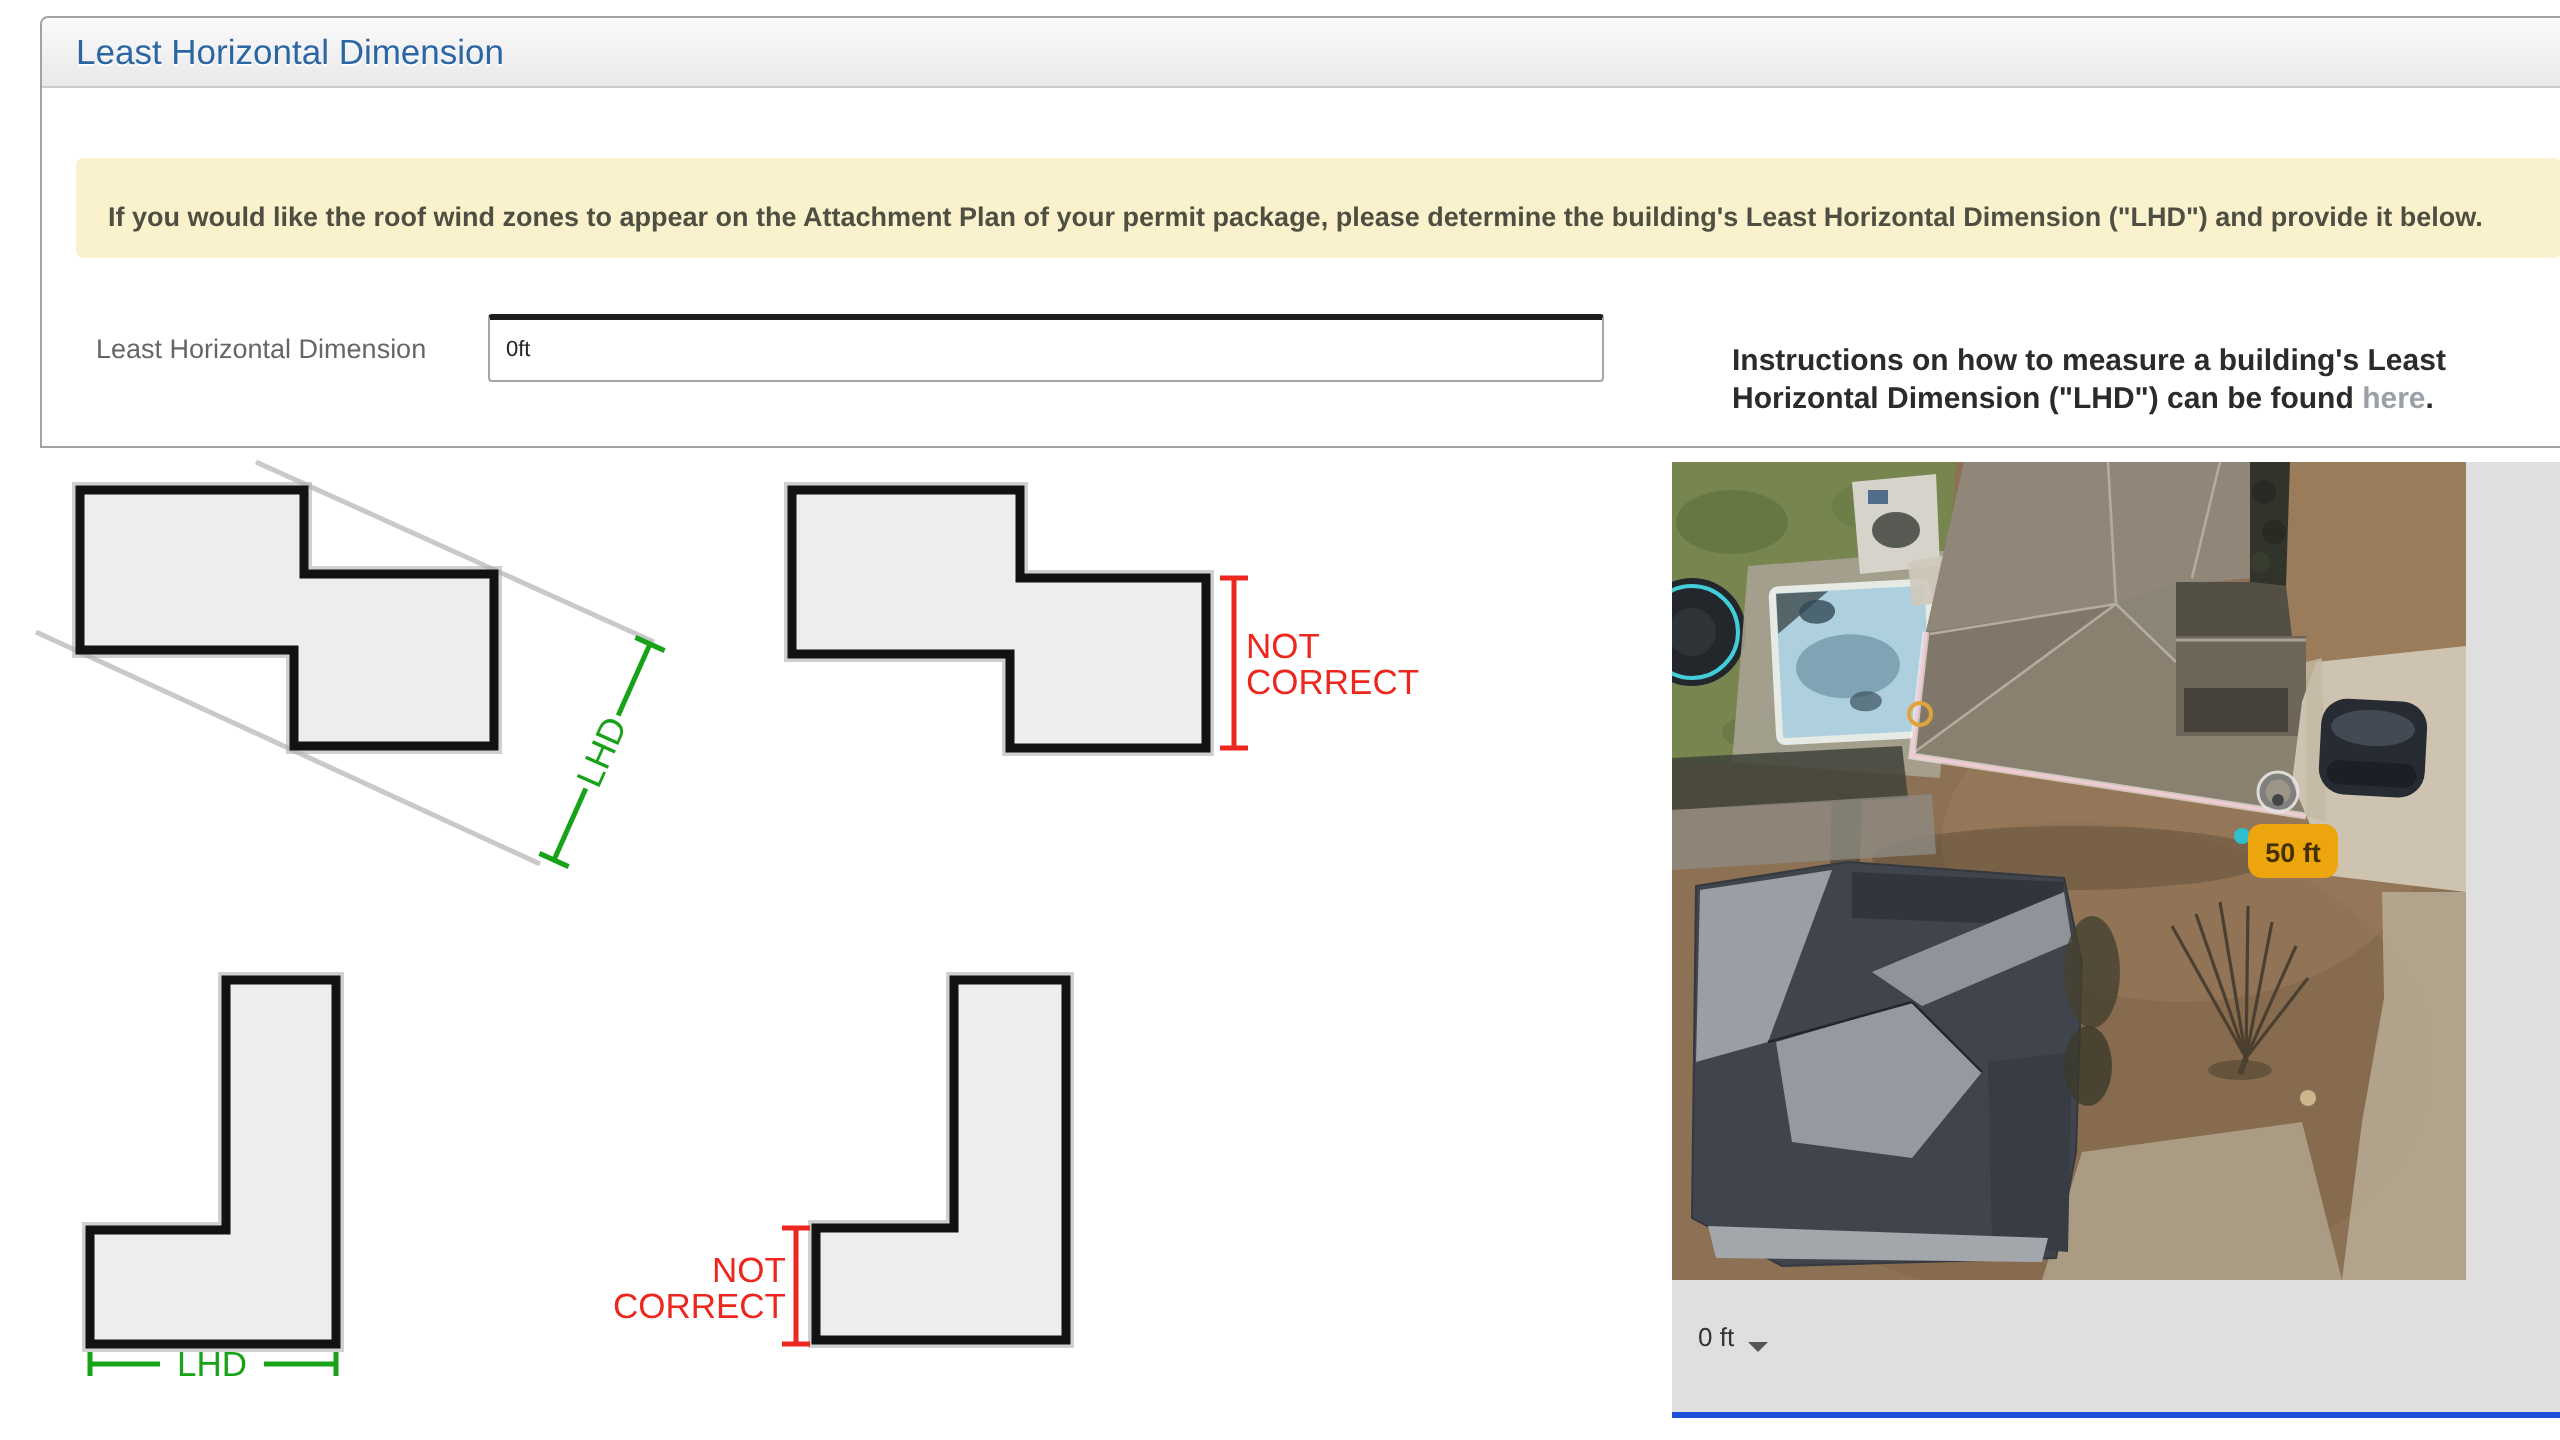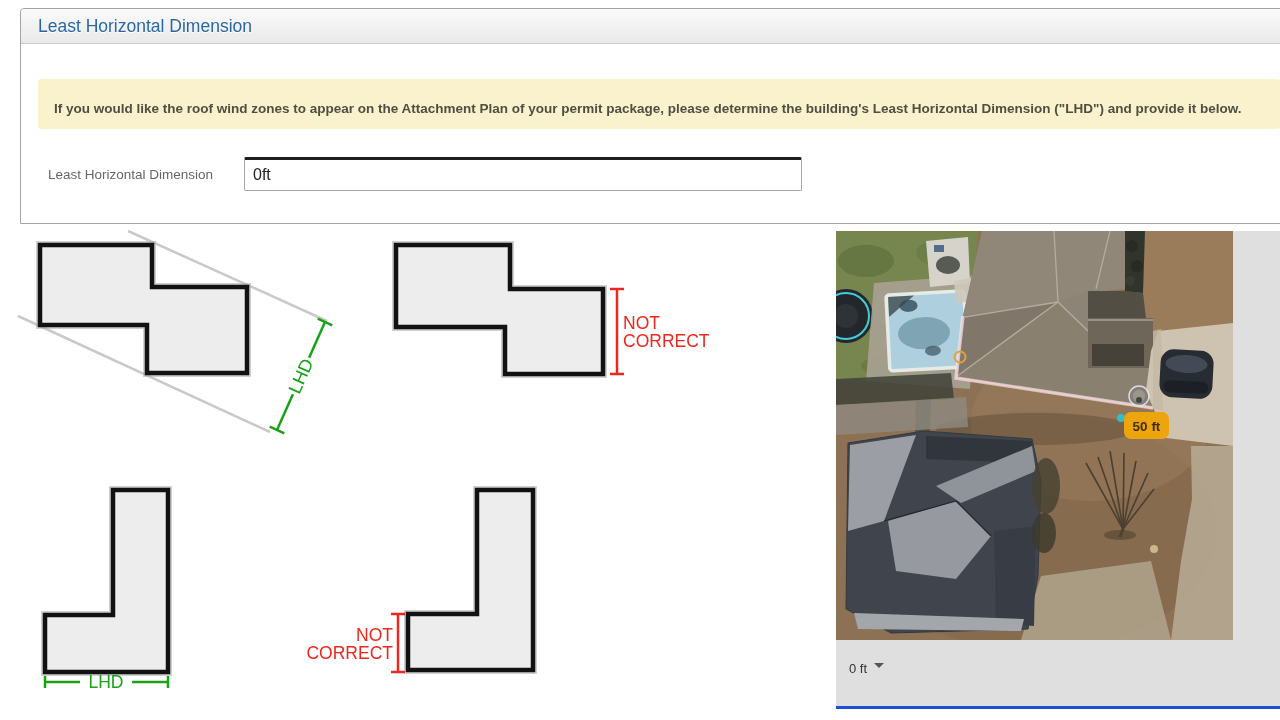--- a/index.html
+++ b/index.html
@@ -12,59 +12,60 @@
   .panel-header{height:34px;background:linear-gradient(#fafafa,#e9e9e9);
                 border-bottom:1px solid #ccc;border-radius:4px 4px 0 0;
                 display:flex;align-items:center;padding-left:17px;}
   .panel-title{font-size:17.5px;color:#2b66a3;text-shadow:0 1px 0 #fff;}
   .alert{position:absolute;left:17px;top:70px;right:8px;height:50px;background:#faf2cc;
          border-radius:4px;box-sizing:border-box;padding:21px 16px;
          font-size:13.5px;font-weight:bold;color:#4f4e42;line-height:17px;}
   .form-row{position:absolute;left:27px;top:148px;display:flex;align-items:center;}
   .form-label{font-size:13.5px;color:#666;width:196px;}
   .lhd-input{width:540px;height:22px;border:1px solid #a6a6a6;border-top:3px solid #1e1e1e;
-             border-radius:2px;padding:4px 8px;font-size:16px;color:#222;
+             border-radius:2px;padding:4px 8px;font-size:11px;color:#222;
              font-family:"Liberation Sans", sans-serif;background:#fff;}
   .instructions{position:absolute;left:845px;top:162px;width:402px;
                 font-size:15px;font-weight:bold;color:#2b2b2b;line-height:19px;}
   .instructions a{color:#9aa0a6;text-decoration:none;font-weight:bold;cursor:pointer;}
 
   
   .dia{position:absolute;}
   .dia text{font-family:"Liberation Sans", sans-serif;}
 
   
   .map-widget{position:absolute;left:836px;top:231px;width:475px;height:475px;
               border-bottom:3px solid #1d4ed8;background:#dfdfdf;}
   .map-photo{display:block;width:397px;height:409px;}
   .map-panel{height:66px;background:#dfdfdf;padding:10px 0 0 13px;box-sizing:border-box;}
   .panel-row1{display:flex;align-items:center;}
   .distance-label{font-size:13px;color:#3d3d3d;font-weight:500;}
   .help-icon{width:15px;height:15px;border:1.5px solid #555;border-radius:50%;
              display:flex;align-items:center;justify-content:center;
              font-size:10px;color:#555;margin-left:16px;cursor:pointer;}
-  .panel-row2{display:flex;align-items:flex-start;margin-top:11px;cursor:pointer;width:70px;}
+  .panel-row2{display:flex;align-items:flex-end;margin-top:11px;cursor:pointer;width:70px;}
   .distance-value{font-size:13px;color:#333;}
   .caret{width:0;height:0;border-left:5px solid transparent;border-right:5px solid transparent;
          border-top:5px solid #555;margin-left:7px;margin-top:2px;}
 </style>
 </head>
 <body>
 
 <div class="screen">
 
   <div class="top-panel">
     <div class="panel-header">
       <span class="panel-title">Least Horizontal Dimension</span>
     </div>
     <div class="alert">If you would like the roof wind zones to appear on the Attachment Plan of your permit package, please determine the building's Least Horizontal Dimension ("LHD") and provide it below.</div>
     <div class="form-row">
       <span class="form-label">Least Horizontal Dimension</span>
       <input class="lhd-input" type="text" value="0ft" style="">
     </div>
+    <div class="instructions"><span>Instructions on how to measure a building's Least Horizontal Dimension ("LHD") can be found </span><a>here</a><span>.</span></div>
   </div>
 
   <svg class="dia" style="left:0;top:228px;" width="340" height="215" viewBox="0 0 340 215">
     <line x1="128" y1="3" x2="327" y2="93" stroke="#c9c9c9" stroke-width="2.5"></line>
     <line x1="18" y1="88" x2="270" y2="204" stroke="#c9c9c9" stroke-width="2.5"></line>
     <polygon points="40,17 152,17 152,59 247,59 247,145 147,145 147,97 40,97" fill="none" stroke="#a9a9a9" stroke-width="8" opacity="0.55"></polygon>
     <polygon points="40,17 152,17 152,59 247,59 247,145 147,145 147,97 40,97" fill="#ededed" stroke="#121212" stroke-width="4.5"></polygon>
     <g stroke="#17a217" stroke-width="2.5">
       <line x1="277" y1="202" x2="292.9" y2="166.3"></line>
       <line x1="309.1" y1="129.7" x2="325" y2="94"></line>

